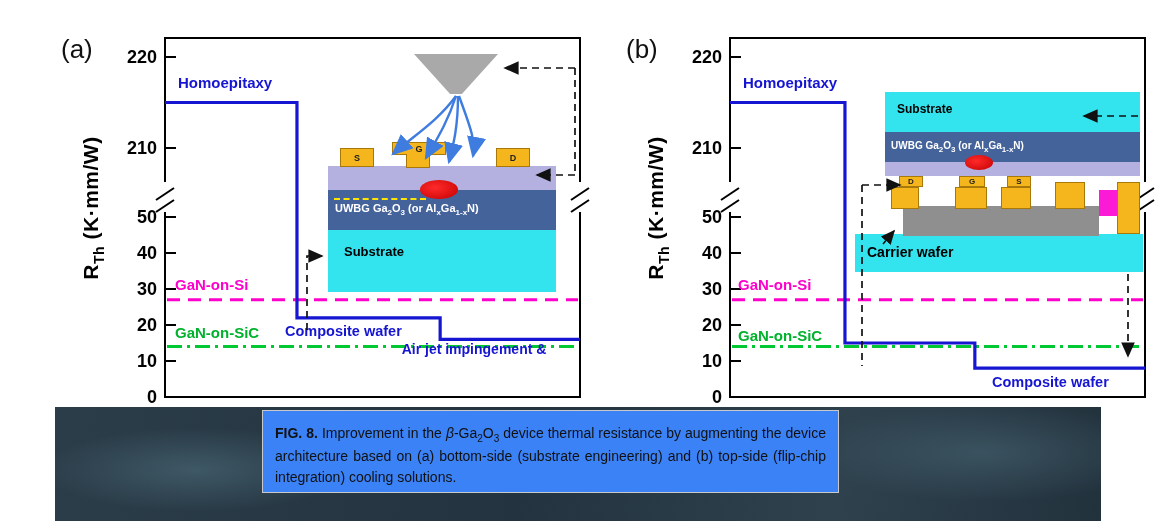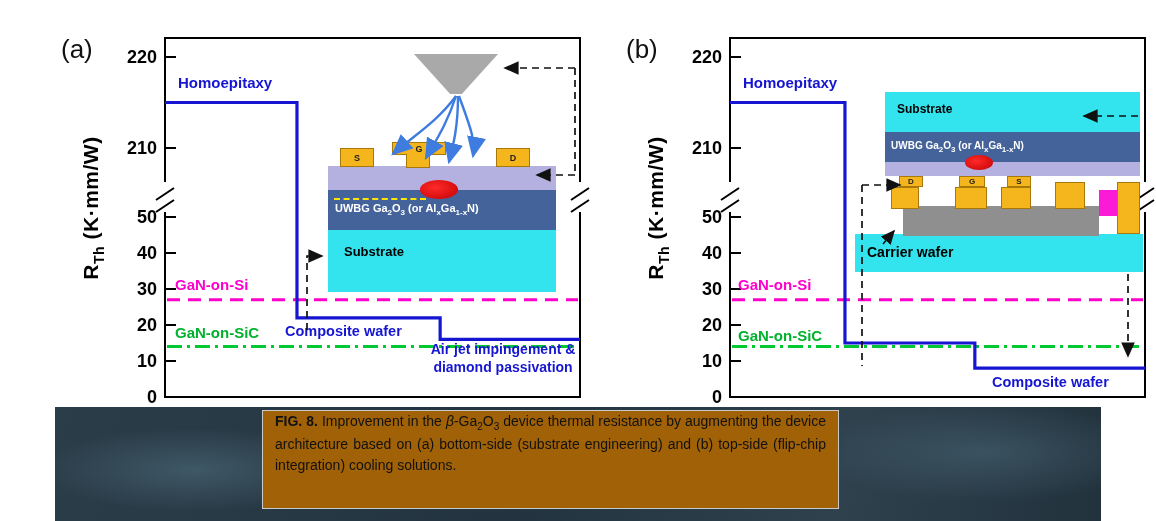--- a/index.html
+++ b/index.html
@@ -23,21 +23,21 @@
   .anno{position:absolute;font-weight:bold;font-size:15px;white-space:nowrap;z-index:5;}
   .blue-lbl{color:#1515d2;}
   .mag-lbl{color:#ff00cc;}
   .grn-lbl{color:#00b22c;}
   .center2{white-space:normal;text-align:center;font-size:14px;line-height:1.25;}
 
   #panel-a .lbl-homo{left:143px;top:44px;}
   #panel-a .lbl-gansi{left:140px;top:246px;}
   #panel-a .lbl-gansic{left:140px;top:294px;}
   #panel-a .lbl-composite{left:250px;top:293px;font-size:14.5px;}
-  #panel-a .lbl-solution{left:378px;top:311px;width:180px;}
+  #panel-a .lbl-solution{left:349px;top:311px;width:180px;}
 
   #panel-b .lbl-homo{left:143px;top:44px;}
   #panel-b .lbl-gansi{left:138px;top:246px;}
   #panel-b .lbl-gansic{left:138px;top:297px;}
   #panel-b .lbl-solution{left:136px;top:315px;width:200px;}
   #panel-b .lbl-composite{left:392px;top:344px;font-size:14.5px;}
 
   
   #inset-a{position:absolute;left:293px;top:22px;width:230px;height:242px;z-index:4;}
   #inset-a > div, #inset-b > div{position:absolute;}
@@ -80,22 +80,22 @@
   .ib-sub-lbl{left:42px;top:10px;font-size:12px;font-weight:bold;}
   .ib-uwbg{left:36px;top:48px;color:#fff;font-size:10px;font-weight:bold;white-space:nowrap;}
   .ib-car-lbl{left:12px;top:152px;font-size:14px;font-weight:bold;}
 
   
   .strip{position:absolute;left:55px;top:407px;width:1046px;height:114px;
     background:
       radial-gradient(ellipse 220px 60px at 140px 55%, rgba(90,125,140,.45), rgba(0,0,0,0) 70%),
       radial-gradient(ellipse 260px 70px at 930px 40%, rgba(85,120,135,.4), rgba(0,0,0,0) 70%),
       linear-gradient(100deg, #2b3d49, #233440 45%, #2e414d 75%, #22323d);}
-  .caption-box{position:absolute;left:263px;top:411px;width:575px;height:97px;box-sizing:border-box;
-    background:#a16207;padding:0 12px;font-size:14px;line-height:1.5;text-align:justify;
+  .caption-box{position:absolute;left:263px;top:411px;width:575px;height:81px;box-sizing:border-box;
+    background:#3b82f6;padding:12px 12px;font-size:14px;line-height:1.5;text-align:justify;
     color:#111;box-shadow:0 0 0 1px #c9c9c9;z-index:9;}
   .caption-box b{font-weight:bold;}
   .caption-box i{font-style:italic;}
   .caption-box sub{font-size:10px;}
 </style>
 </head>
 <body>
 
 <div class="stage">
 
@@ -136,21 +136,20 @@
     <div class="ylabel-wrap">
       <span class="ylabel-inner"><span>R</span><sub>Th</sub><span> (K·mm/W)</span></span>
     </div>
 
     <span class="anno blue-lbl lbl-homo">Homoepitaxy</span>
     <span class="anno mag-lbl lbl-gansi">GaN-on-Si</span>
     <span class="anno grn-lbl lbl-gansic">GaN-on-SiC</span>
     <span class="anno blue-lbl lbl-composite">Composite wafer</span>
     <div class="anno blue-lbl lbl-solution center2">
       <div>Air jet impingement &amp;</div>
-      <div>diamond passivation</div>
     </div>
 
     <div id="inset-a">
       <div class="ia-lav"></div>
       <div class="ia-dblue"></div>
       <div class="ia-cyan"></div>
       <div class="ia-ydash"></div>
       <div class="ia-uwbg"><span>UWBG Ga</span><sub>2</sub><span>O</span><sub>3</sub><span> (or Al</span><sub>x</sub><span>Ga</span><sub>1-x</sub><span>N)</span></div>
       <div class="ia-substrate">Substrate</div>
       <div class="cont ia-s">S</div>

